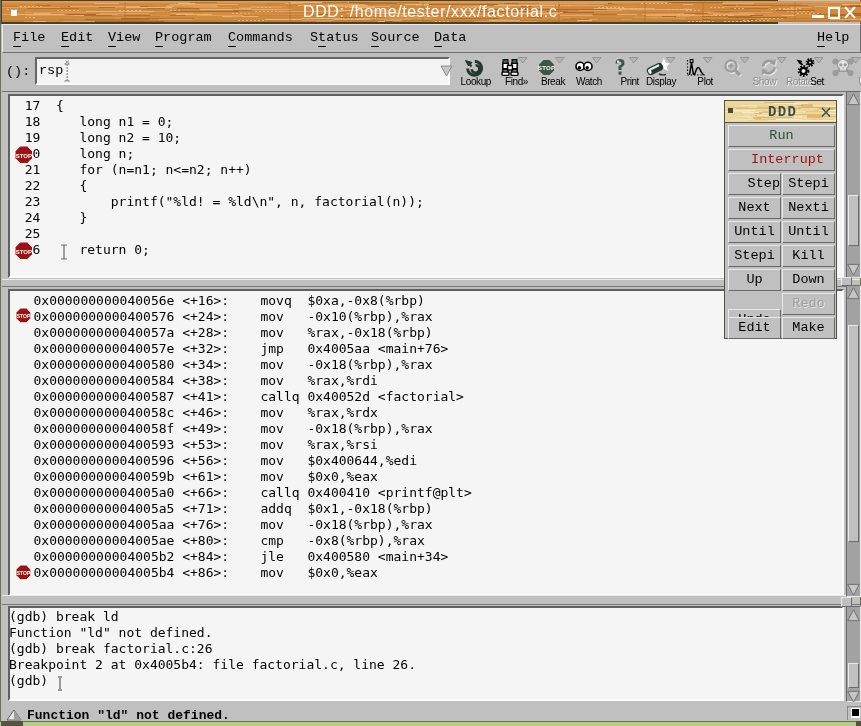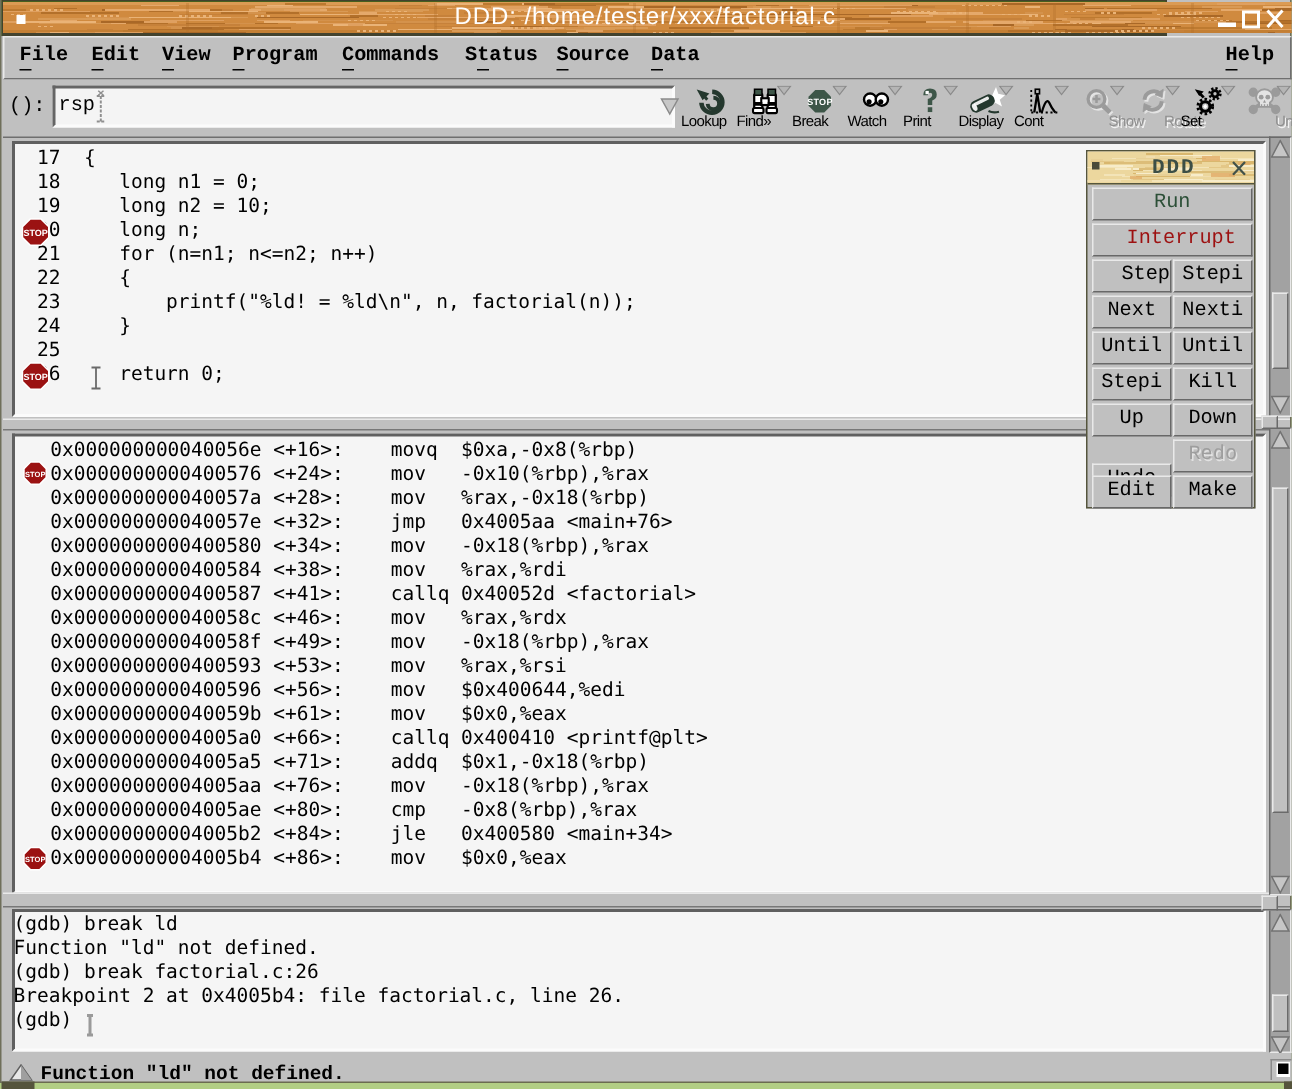--- a/index.html
+++ b/index.html
@@ -3,35 +3,35 @@
 <meta charset="utf-8">
 <style>
 * { margin:0; padding:0; box-sizing:border-box; }
 html,body { width:861px; height:726px; overflow:hidden; }
 body { background:#b2ce84; font-family:"Liberation Mono", monospace; }
 #win { position:absolute; left:0; top:0; width:861px; height:722px; background:#c0c0c0; border-left:1px solid #6f6f5a; border-right:1px solid #6f6f5a; }
 .abs { position:absolute; }
 .mono { font-family:"Liberation Mono", monospace; }
 
 
-#titlebar { left:0; top:0; width:777px; height:24px; background:#4d7c0f; border:1px solid #42422e; border-bottom:2px solid #42422e; }
+#titlebar { left:0; top:0; width:777px; height:24px; background:#7f1d1d; border:1px solid #42422e; border-bottom:2px solid #42422e; }
 #titletext { left:301px; top:2px; color:#fff; font-size:16px; letter-spacing:0.62px; font-family:"Liberation Sans",sans-serif; }
 
 
 #menubar { left:1px; top:24px; width:859px; height:29px; background:#c0c0c0;
-  border-top:1px solid #e9e9e9; border-left:1px solid #e9e9e9; border-bottom:1px solid #6f6f6f; border-right:1px solid #6f6f6f;font-weight:bold; }
+  border-top:1px solid #e9e9e9; border-left:1px solid #e9e9e9; border-bottom:1px solid #6f6f6f; border-right:1px solid #6f6f6f; }
 .mi { position:absolute; top:5px; font-size:13.5px; color:#000; }
 .mi u { text-decoration:none; border-bottom:1px solid #000; padding-bottom:1px; }
 
 
 #toolbar { left:1px; top:53px; width:859px; height:39px; background:#c0c0c0; border-bottom:1px solid #6f6f6f; }
 #argfield { left:33px; top:4px; width:415px; height:28px; background:#f4f4f4;
   border-top:2px solid #656565; border-left:2px solid #656565; border-bottom:2px solid #fbfbfb; border-right:2px solid #fbfbfb; }
 .icell { position:absolute; top:3px; width:37px; height:35px; text-align:center; }
-.ilabel { position:absolute; top:20px; width:100%; text-align:left; font-size:10px; font-family:"Liberation Sans",sans-serif; color:#000; letter-spacing:-0.4px;}
+.ilabel { position:absolute; top:20px; width:100%; text-align:right; font-size:10px; font-family:"Liberation Sans",sans-serif; color:#000; letter-spacing:-0.4px;}
 .ilabel.dis { color:#8f8f8f; text-shadow:1px 1px 0 #f2f2f2;margin-left:26px; }
 
 
 .pane { position:absolute; left:7px; width:836px; background:#f5f5f5;
   border-top:2px solid #606060; border-left:2px solid #606060; border-bottom:2px solid #fbfbfb; border-right:2px solid #fbfbfb; }
 pre { font-size:13px; line-height:16px; color:#000; }
 
 
 .vsb { position:absolute; left:845px; width:15px; background:#a2a2a2;
   border-top:1px solid #6a6a6a; border-left:1px solid #6a6a6a; border-bottom:1px solid #e9e9e9; border-right:1px solid #e9e9e9; }
@@ -660,21 +660,21 @@
           <g transform="translate(10,0)">
 <path d="M1.5 2 V17 M1.5 17 H19" stroke="#000" stroke-width="1.2" stroke-dasharray="1.4 1.8" fill="none"></path>
 <path d="M3.5 17 L5.5 4.5 L7.5 17" fill="none" stroke="#000" stroke-width="1.5"></path>
 <path d="M8.5 17 Q11.5 6.5 13.5 10.5 Q15 14 17.5 17" fill="none" stroke="#000" stroke-width="1.5"></path>
 <rect x="4.2" y="1.5" width="2.8" height="3" fill="none" stroke="#000" stroke-width="1.1"></rect>
 </g>
         </svg>
         <svg class="abs" style="left:27px;top:1px" width="10" height="7">
           <path d="M0.5 0.5 H9 L4.7 6 Z" fill="#b5b5b5" stroke="#8a8a8a" stroke-width="0.8"></path>
         </svg>
-        <div class="ilabel">Cont</div>
+        <div class="ilabel">Plot</div>
       </div>
     <div class="icell" style="left:711px">
         <svg class="abs" style="left:0;top:2px" width="38" height="20">
           <g transform="translate(10,0)">
 <circle cx="8" cy="8" r="5.6" fill="none" stroke="#e4e4e4" stroke-width="2.2" transform="translate(1.2,1.2)"></circle>
 <circle cx="8" cy="8" r="5.6" fill="none" stroke="#9b9b9b" stroke-width="2.2"></circle>
 <path d="M8 5.4 V10.6 M5.4 8 H10.6" stroke="#9b9b9b" stroke-width="1.7"></path>
 <path d="M12.4 12.4 L17 17" stroke="#e4e4e4" stroke-width="3.4" transform="translate(1,1)"></path>
 <path d="M12.4 12.4 L17 17" stroke="#9b9b9b" stroke-width="3.4"></path>
 </g>

